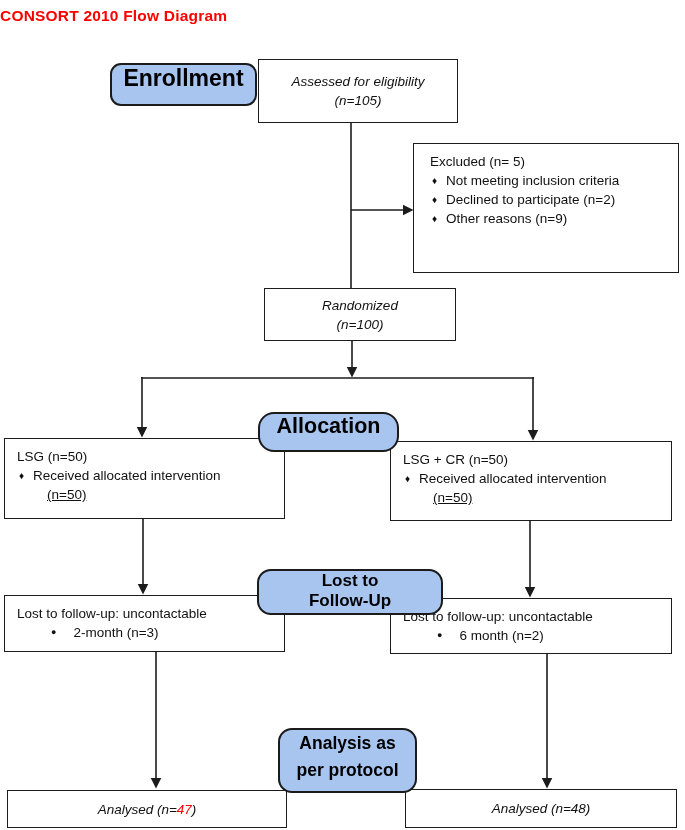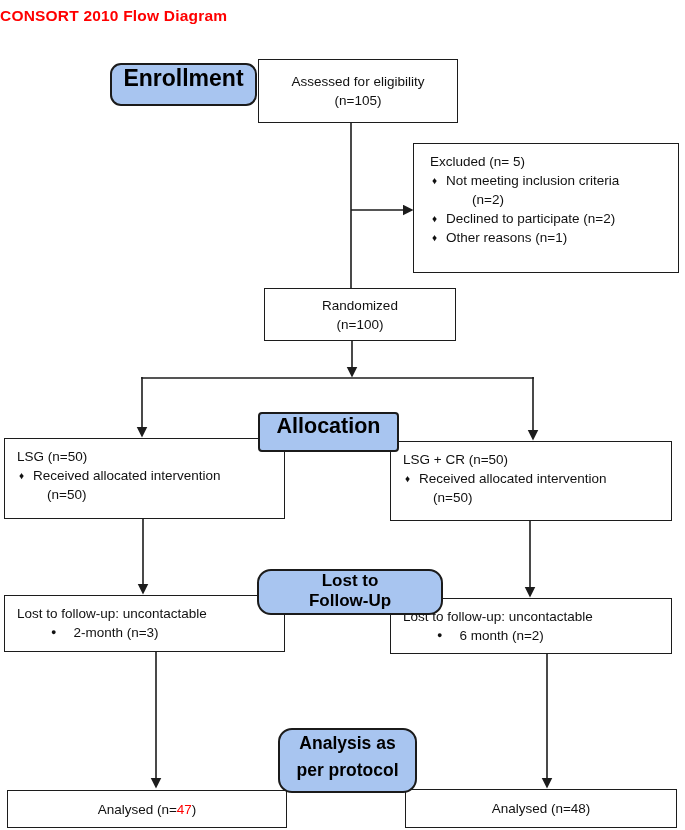--- a/index.html
+++ b/index.html
@@ -17,39 +17,39 @@
   .title{
     position:absolute;left:0;top:7px;width:100%;text-align:left;
     font-size:15.5px;font-weight:bold;color:var(--c-title,#f00);
     letter-spacing:0.2px;
   }
   svg.connectors{position:absolute;left:0;top:0;z-index:1;}
   .box{
     position:absolute;background:#fff;border:1.5px solid var(--c-box_border,#1c1c1c);
     box-sizing:border-box;font-size:13.5px;line-height:19px;z-index:2;
   }
-  .box.center{display:flex;flex-direction:column;justify-content:center;align-items:center;text-align:right;}
+  .box.center{display:flex;flex-direction:column;justify-content:center;align-items:center;text-align:right;font-style:italic;}
   .box.row{flex-direction:row;}
   .pad{padding:8px 6px 0 12px;}
   .pad-x{padding:8px 6px 0 16px;}
   .brow{display:flex;align-items:flex-start;}
   .dia{font-size:10px;line-height:19px;width:9px;flex:0 0 9px;margin-right:7px;text-align:center;}
   .dot{font-size:9px;line-height:19px;margin-right:17px;}
   .cont1{padding-left:42px;}  
-  .cont2{padding-left:30px;}  
+  .cont2{padding-left:30px;text-decoration:underline;}  
   .bullet-indent{padding-left:34px;}
   .hl{color:var(--c-highlight,#f00);}
   .bluelabel{
     position:absolute;background:var(--c-label_fill,#a8c5f0);
     border:2.5px solid #1b1b1b;box-sizing:border-box;
     display:flex;flex-direction:column;justify-content:flex-start;align-items:center;
     font-weight:bold;color:#000;z-index:3;text-align:center;
   }
   .lbl-enrollment{border-radius:11px;font-size:23px;}
-  .lbl-allocation{border-radius:4px;font-size:21.5px;}
+  .lbl-allocation{border-radius:16px;font-size:21.5px;}
   .lbl-lost{border-radius:14px;font-size:17px;line-height:20px;margin-top:21px;}
   .lbl-analysis{border-radius:14px;font-size:17.5px;line-height:27px;}
 </style>
 </head>
 <body>
 
 <div class="stage">
 
   <div class="title">CONSORT 2010 Flow Diagram</div>
 
@@ -77,28 +77,27 @@
     <div>Assessed for eligibility</div>
     <div>(n=105)</div>
   </div>
 
   <div class="box pad-x" style="left:413px;top:143px;width:266px;height:130px">
     <div>Excluded (n= 5)</div>
     <div class="brow">
       <span class="dia">♦</span>
       <span>Not meeting inclusion criteria</span>
     </div>
-    <div class="cont1">(n=2)</div>
     <div class="brow">
       <span class="dia">♦</span>
       <span>Declined to participate (n=2)</span>
     </div>
     <div class="brow">
       <span class="dia">♦</span>
-      <span>Other reasons (n=1)</span>
+      <span>Other reasons (n=9)</span>
     </div>
   </div>
 
   <div class="box center" style="left:264px;top:288px;width:192px;height:53px">
     <div>Randomized</div>
     <div>(n=100)</div>
   </div>
 
   <div class="box pad" style="left:4px;top:438px;width:281px;height:81px">
     <div>LSG (n=50)</div>

